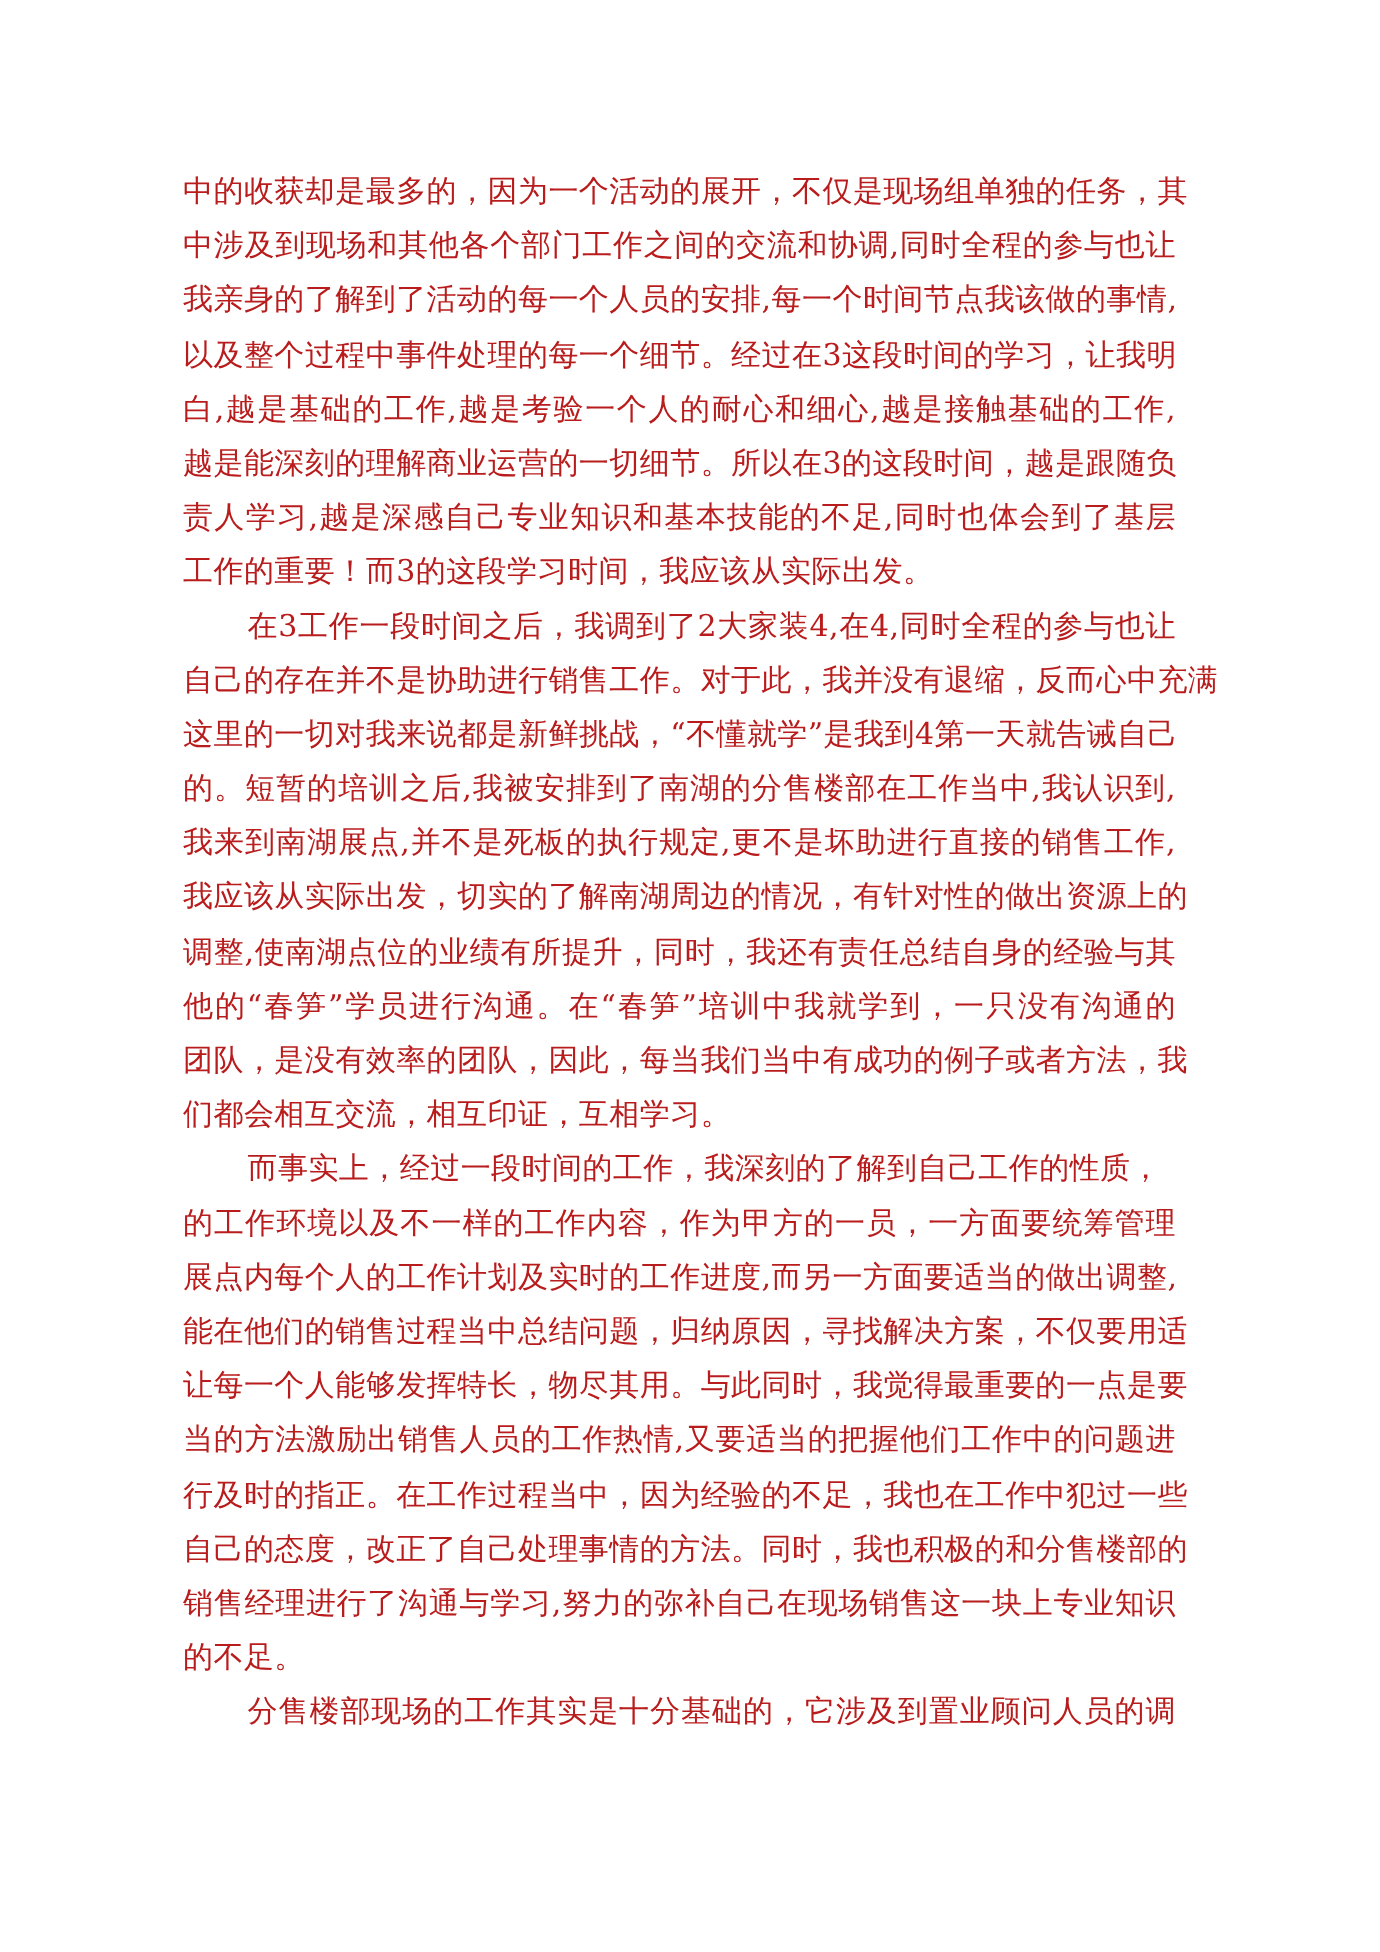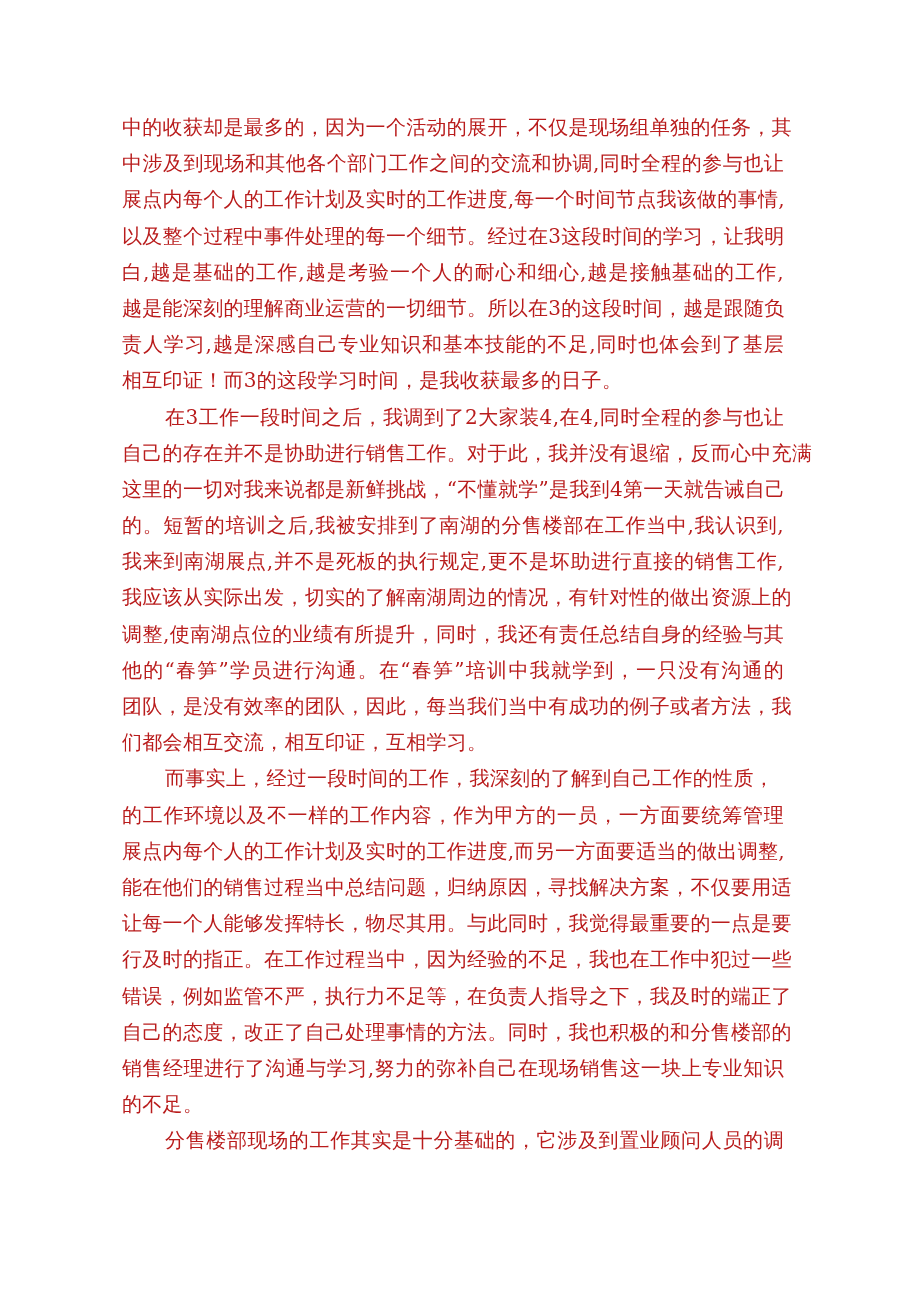--- a/index.html
+++ b/index.html
@@ -44,26 +44,26 @@
     }
   </style>
 </head>
 <body>
 
 <div class="page">
 
   <div class="para">
     <span class="line">中的收获却是最多的，因为一个活动的展开，不仅是现场组单独的任务，其</span>
     <span class="line">中涉及到现场和其他各个部门工作之间的交流和协调,同时全程的参与也让</span>
-    <span class="line">展点内每个人的工作计划及实时的工作进度,每一个时间节点我该做的事情,</span>
+    <span class="line">我亲身的了解到了活动的每一个人员的安排,每一个时间节点我该做的事情,</span>
     <span class="line">以及整个过程中事件处理的每一个细节。经过在3这段时间的学习，让我明</span>
     <span class="line">白,越是基础的工作,越是考验一个人的耐心和细心,越是接触基础的工作,</span>
     <span class="line">越是能深刻的理解商业运营的一切细节。所以在3的这段时间，越是跟随负</span>
     <span class="line">责人学习,越是深感自己专业知识和基本技能的不足,同时也体会到了基层</span>
-    <span class="line last">相互印证！而3的这段学习时间，是我收获最多的日子。</span>
+    <span class="line last">工作的重要！而3的这段学习时间，我应该从实际出发。</span>
   </div>
 
   <div class="para">
     <span class="line indent">在3工作一段时间之后，我调到了2大家装4,在4,同时全程的参与也让</span>
     <span class="line">自己的存在并不是协助进行销售工作。对于此，我并没有退缩，反而心中充满</span>
     <span class="line">这里的一切对我来说都是新鲜挑战，“不懂就学”是我到4第一天就告诫自己</span>
     <span class="line">的。短暂的培训之后,我被安排到了南湖的分售楼部在工作当中,我认识到,</span>
     <span class="line">我来到南湖展点,并不是死板的执行规定,更不是坏助进行直接的销售工作,</span>
     <span class="line">我应该从实际出发，切实的了解南湖周边的情况，有针对性的做出资源上的</span>
     <span class="line">调整,使南湖点位的业绩有所提升，同时，我还有责任总结自身的经验与其</span>
@@ -71,22 +71,22 @@
     <span class="line">团队，是没有效率的团队，因此，每当我们当中有成功的例子或者方法，我</span>
     <span class="line last">们都会相互交流，相互印证，互相学习。</span>
   </div>
 
   <div class="para">
     <span class="line indent last">而事实上，经过一段时间的工作，我深刻的了解到自己工作的性质，</span>
     <span class="line">的工作环境以及不一样的工作内容，作为甲方的一员，一方面要统筹管理</span>
     <span class="line">展点内每个人的工作计划及实时的工作进度,而另一方面要适当的做出调整,</span>
     <span class="line">能在他们的销售过程当中总结问题，归纳原因，寻找解决方案，不仅要用适</span>
     <span class="line">让每一个人能够发挥特长，物尽其用。与此同时，我觉得最重要的一点是要</span>
+    <span class="line">当的方法激励出销售人员的工作热情,又要适当的把握他们工作中的问题进</span>
     <span class="line">行及时的指正。在工作过程当中，因为经验的不足，我也在工作中犯过一些</span>
-    <span class="line">错误，例如监管不严，执行力不足等，在负责人指导之下，我及时的端正了</span>
     <span class="line">自己的态度，改正了自己处理事情的方法。同时，我也积极的和分售楼部的</span>
     <span class="line">销售经理进行了沟通与学习,努力的弥补自己在现场销售这一块上专业知识</span>
     <span class="line last">的不足。</span>
   </div>
 
   <div class="para">
     <span class="line indent">分售楼部现场的工作其实是十分基础的，它涉及到置业顾问人员的调</span>
   </div>
 
 </div>

